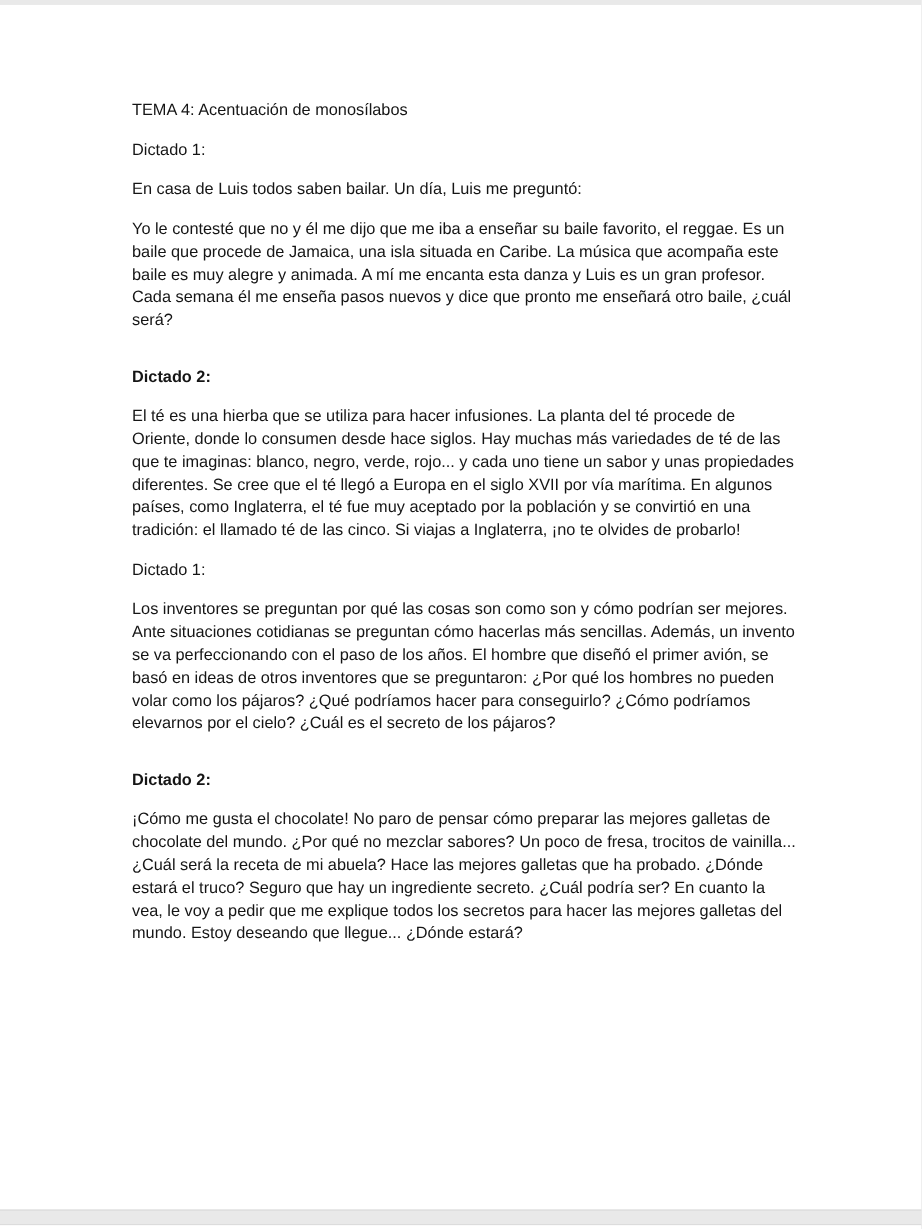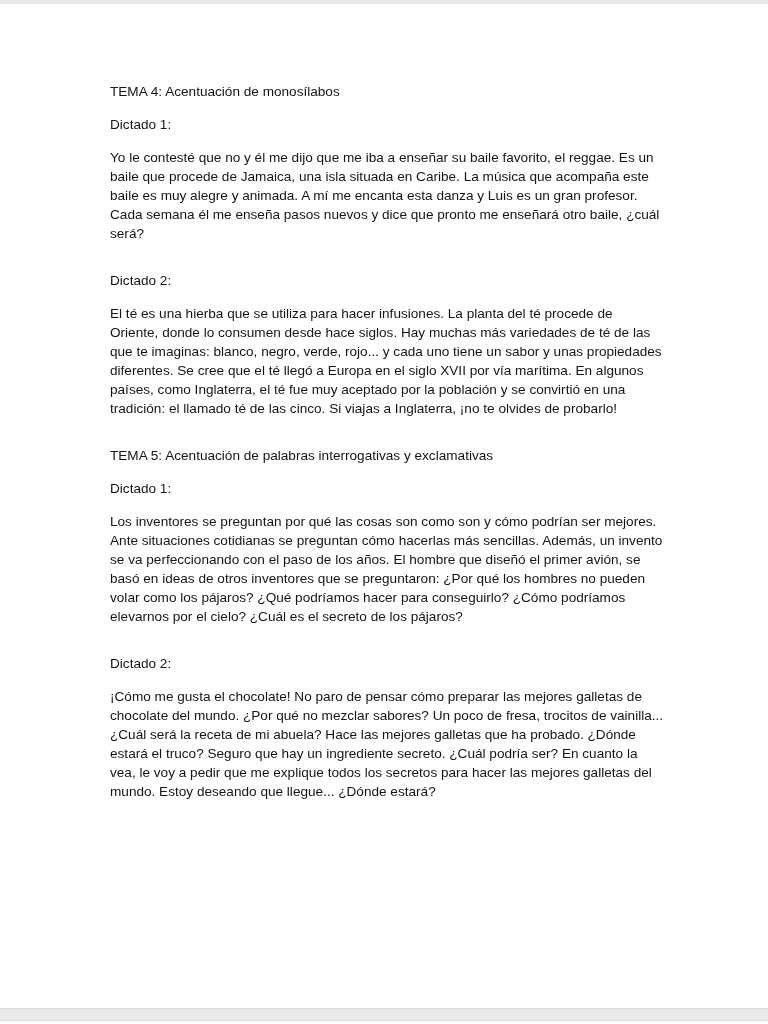--- a/index.html
+++ b/index.html
@@ -38,33 +38,34 @@
   }
   .block {
     margin: 0 0 14px 0;
     font-size: 13.6px;
     line-height: 19px;
     color: #151515;
     white-space: pre-wrap;
   }
   .sp-lg {
     margin-top: 28px;
+    font-weight: bold;
   }
 </style>
 </head>
 <body>
 
 <div class="viewer">
   <div class="page current">
     <p class="block">TEMA 4: Acentuación de monosílabos</p>
     <p class="block">Dictado 1:</p>
+    <p class="block">En casa de Luis todos saben bailar. Un día, Luis me preguntó:</p>
     <p class="block">Yo le contesté que no y él me dijo que me iba a enseñar su baile favorito, el reggae. Es un baile que procede de Jamaica, una isla situada en Caribe. La música que acompaña este baile es muy alegre y animada. A mí me encanta esta danza y Luis es un gran profesor. Cada semana él me enseña pasos nuevos y dice que pronto me enseñará otro baile, ¿cuál será?</p>
     <p class="block sp-lg">Dictado 2:</p>
     <p class="block">El té es una hierba que se utiliza para hacer infusiones. La planta del té procede de Oriente, donde lo consumen desde hace siglos. Hay muchas más variedades de té de las que te imaginas: blanco, negro, verde, rojo... y cada uno tiene un sabor y unas propiedades diferentes. Se cree que el té llegó a Europa en el siglo XVII por vía marítima. En algunos países, como Inglaterra, el té fue muy aceptado por la población y se convirtió en una tradición: el llamado té de las cinco. Si viajas a Inglaterra, ¡no te olvides de probarlo!</p>
-    <p class="block sp-lg">TEMA 5: Acentuación de palabras interrogativas y exclamativas</p>
     <p class="block">Dictado 1:</p>
     <p class="block">Los inventores se preguntan por qué las cosas son como son y cómo podrían ser mejores. Ante situaciones cotidianas se preguntan cómo hacerlas más sencillas. Además, un invento se va perfeccionando con el paso de los años. El hombre que diseñó el primer avión, se basó en ideas de otros inventores que se preguntaron: ¿Por qué los hombres no pueden volar como los pájaros? ¿Qué podríamos hacer para conseguirlo? ¿Cómo podríamos elevarnos por el cielo? ¿Cuál es el secreto de los pájaros?</p>
     <p class="block sp-lg">Dictado 2:</p>
     <p class="block">¡Cómo me gusta el chocolate! No paro de pensar cómo preparar las mejores galletas de chocolate del mundo. ¿Por qué no mezclar sabores? Un poco de fresa, trocitos de vainilla... ¿Cuál será la receta de mi abuela? Hace las mejores galletas que ha probado. ¿Dónde estará el truco? Seguro que hay un ingrediente secreto. ¿Cuál podría ser? En cuanto la vea, le voy a pedir que me explique todos los secretos para hacer las mejores galletas del mundo. Estoy deseando que llegue... ¿Dónde estará?</p>
   </div>
   <div class="page-gap"></div>
   <div class="page next"></div>
 </div>
 
 </body></html>

